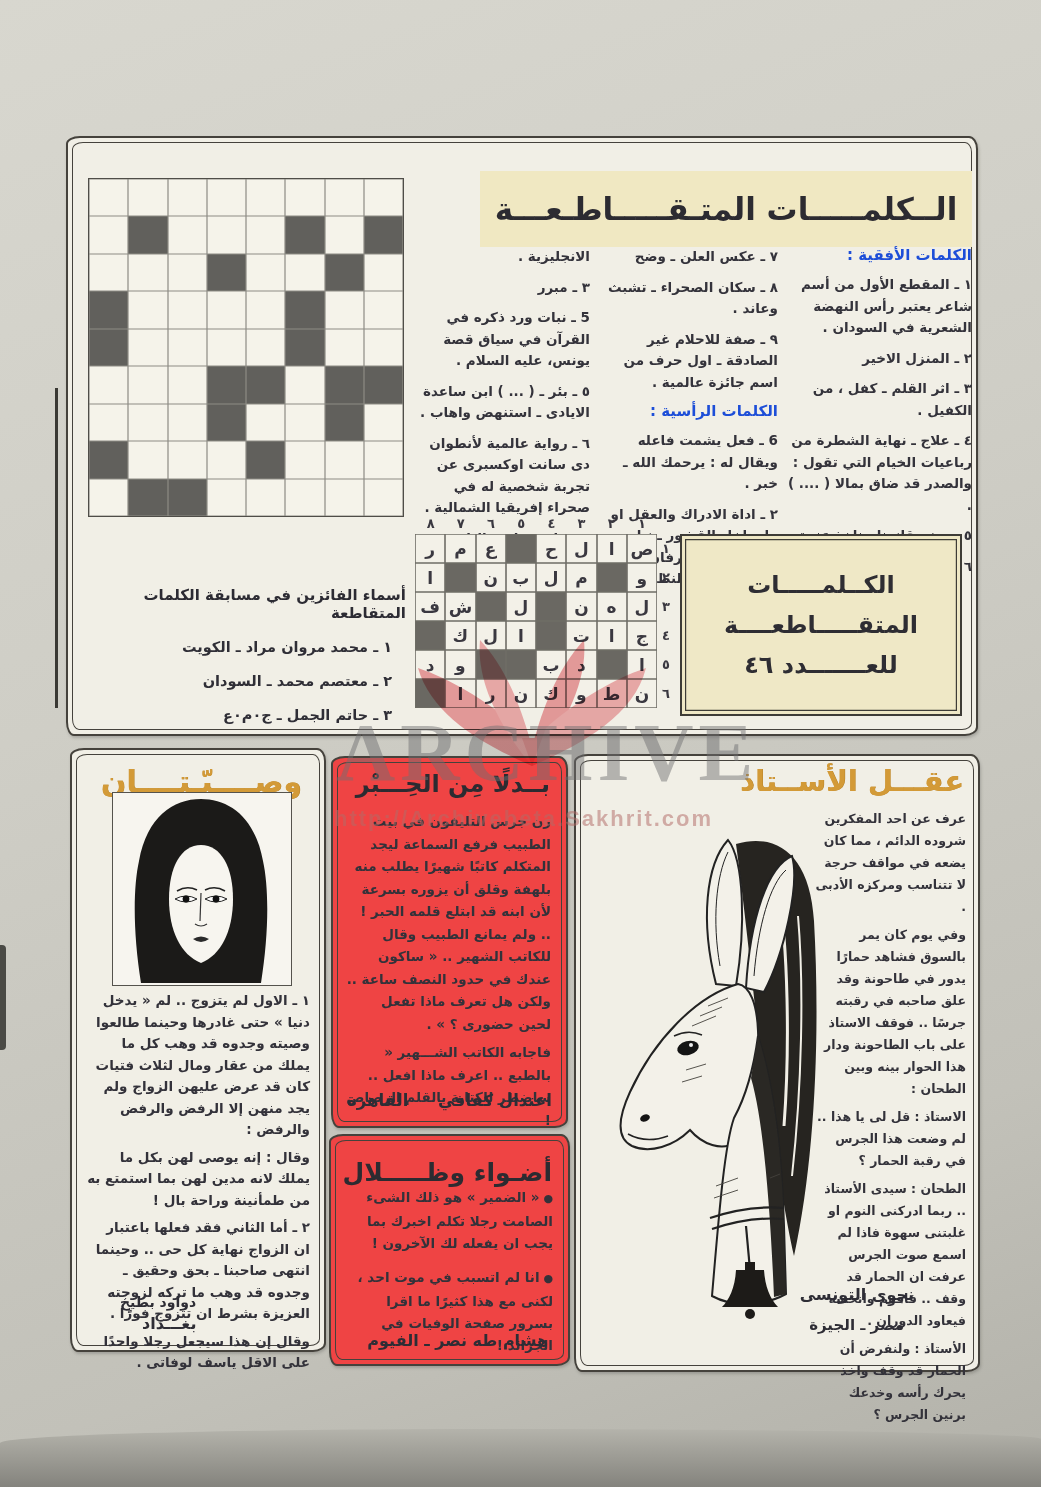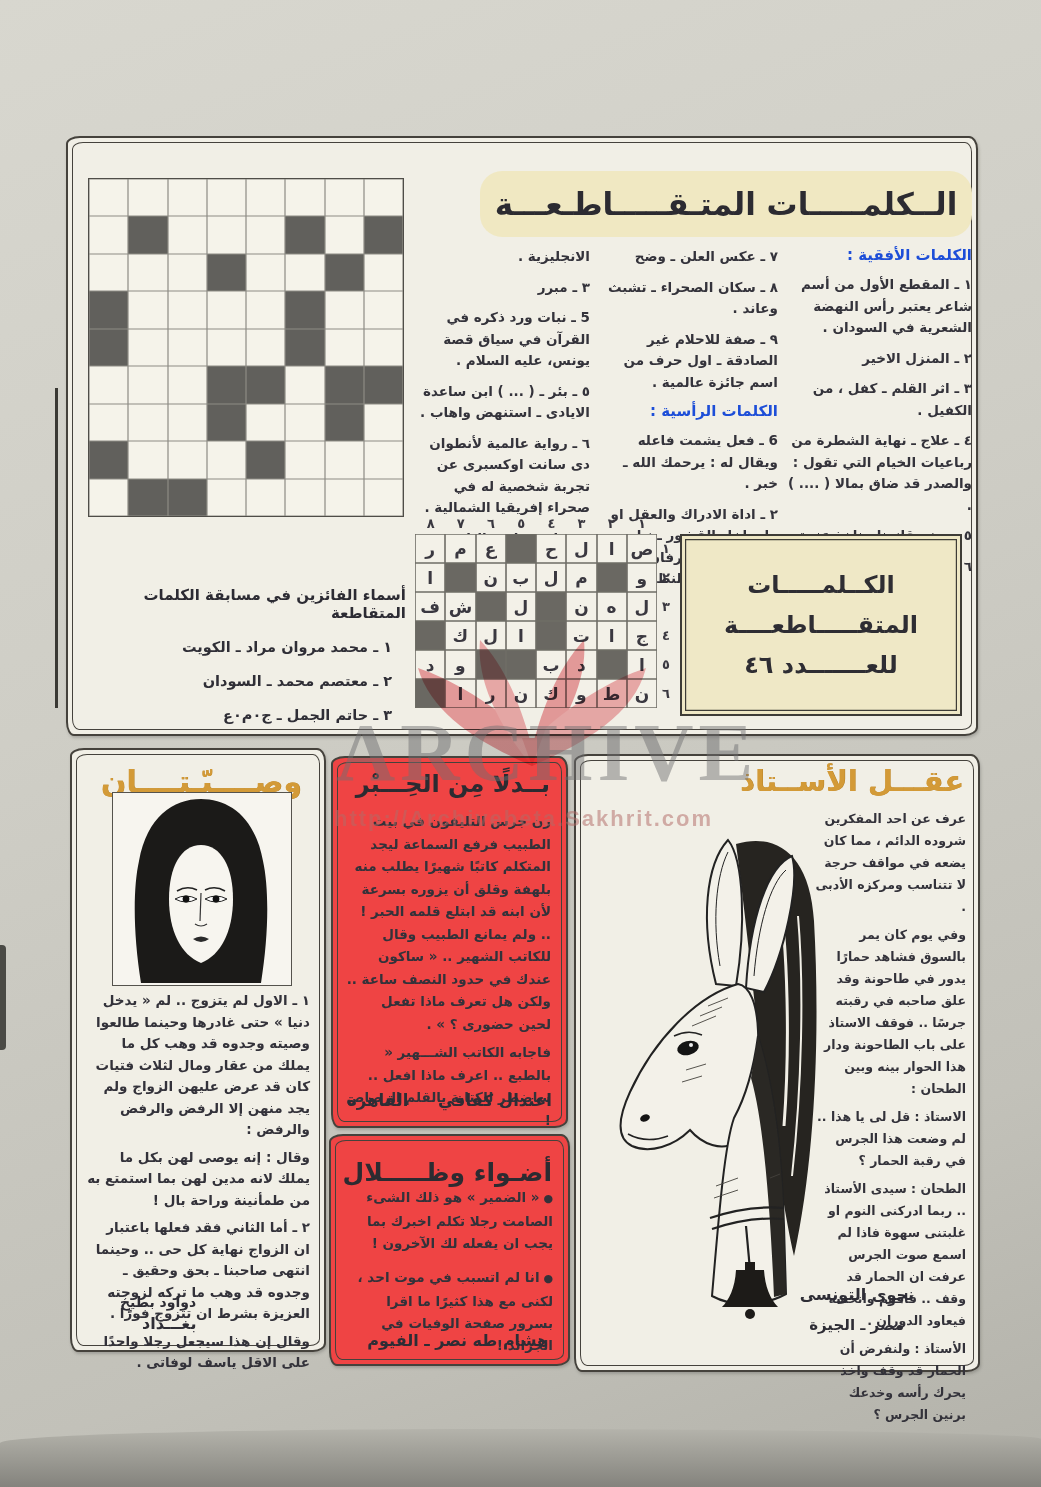--- a/index.html
+++ b/index.html
@@ -136,21 +136,21 @@
       <div class="pcell"></div>
       <div class="pcell black"></div>
       <div class="pcell black"></div>
       <div class="pcell"></div>
       <div class="pcell"></div>
       <div class="pcell"></div>
       <div class="pcell"></div>
       <div class="pcell"></div>
     </div>
 
-  <div class="abs" style="left:412px;top:33px;width:492px;height:66px;background:#f0e8c2;display:flex;align-items:center;justify-content:center;border-radius:22px;">
+  <div class="abs" style="left:412px;top:33px;width:492px;height:76px;background:#f0e8c2;display:flex;align-items:center;justify-content:center;">
     <div class="calli-title ar" style="font-size:31px;white-space:nowrap;">الــكلمـــــات المتـقـــــاطـعـــة</div>
   </div>
 
   <div class="abs ar" style="left:718px;top:108px;width:186px;">
     <div class="clue-head">الكلمات الأفقية :</div>
     <div>
         <div class="clue">١ ـ المقطع الأول من أسم شاعر يعتبر رأس النهضة الشعرية في السودان .</div>
         <div class="clue">٢ ـ المنزل الاخير</div>
         <div class="clue">٣ ـ اثر القلم ـ كفل ، من الكفيل .</div>
         <div class="clue">٤ ـ علاج ـ نهاية الشطرة من رباعيات الخيام التي تقول : والصدر قد ضاق بمالا ( .... ) .</div>

